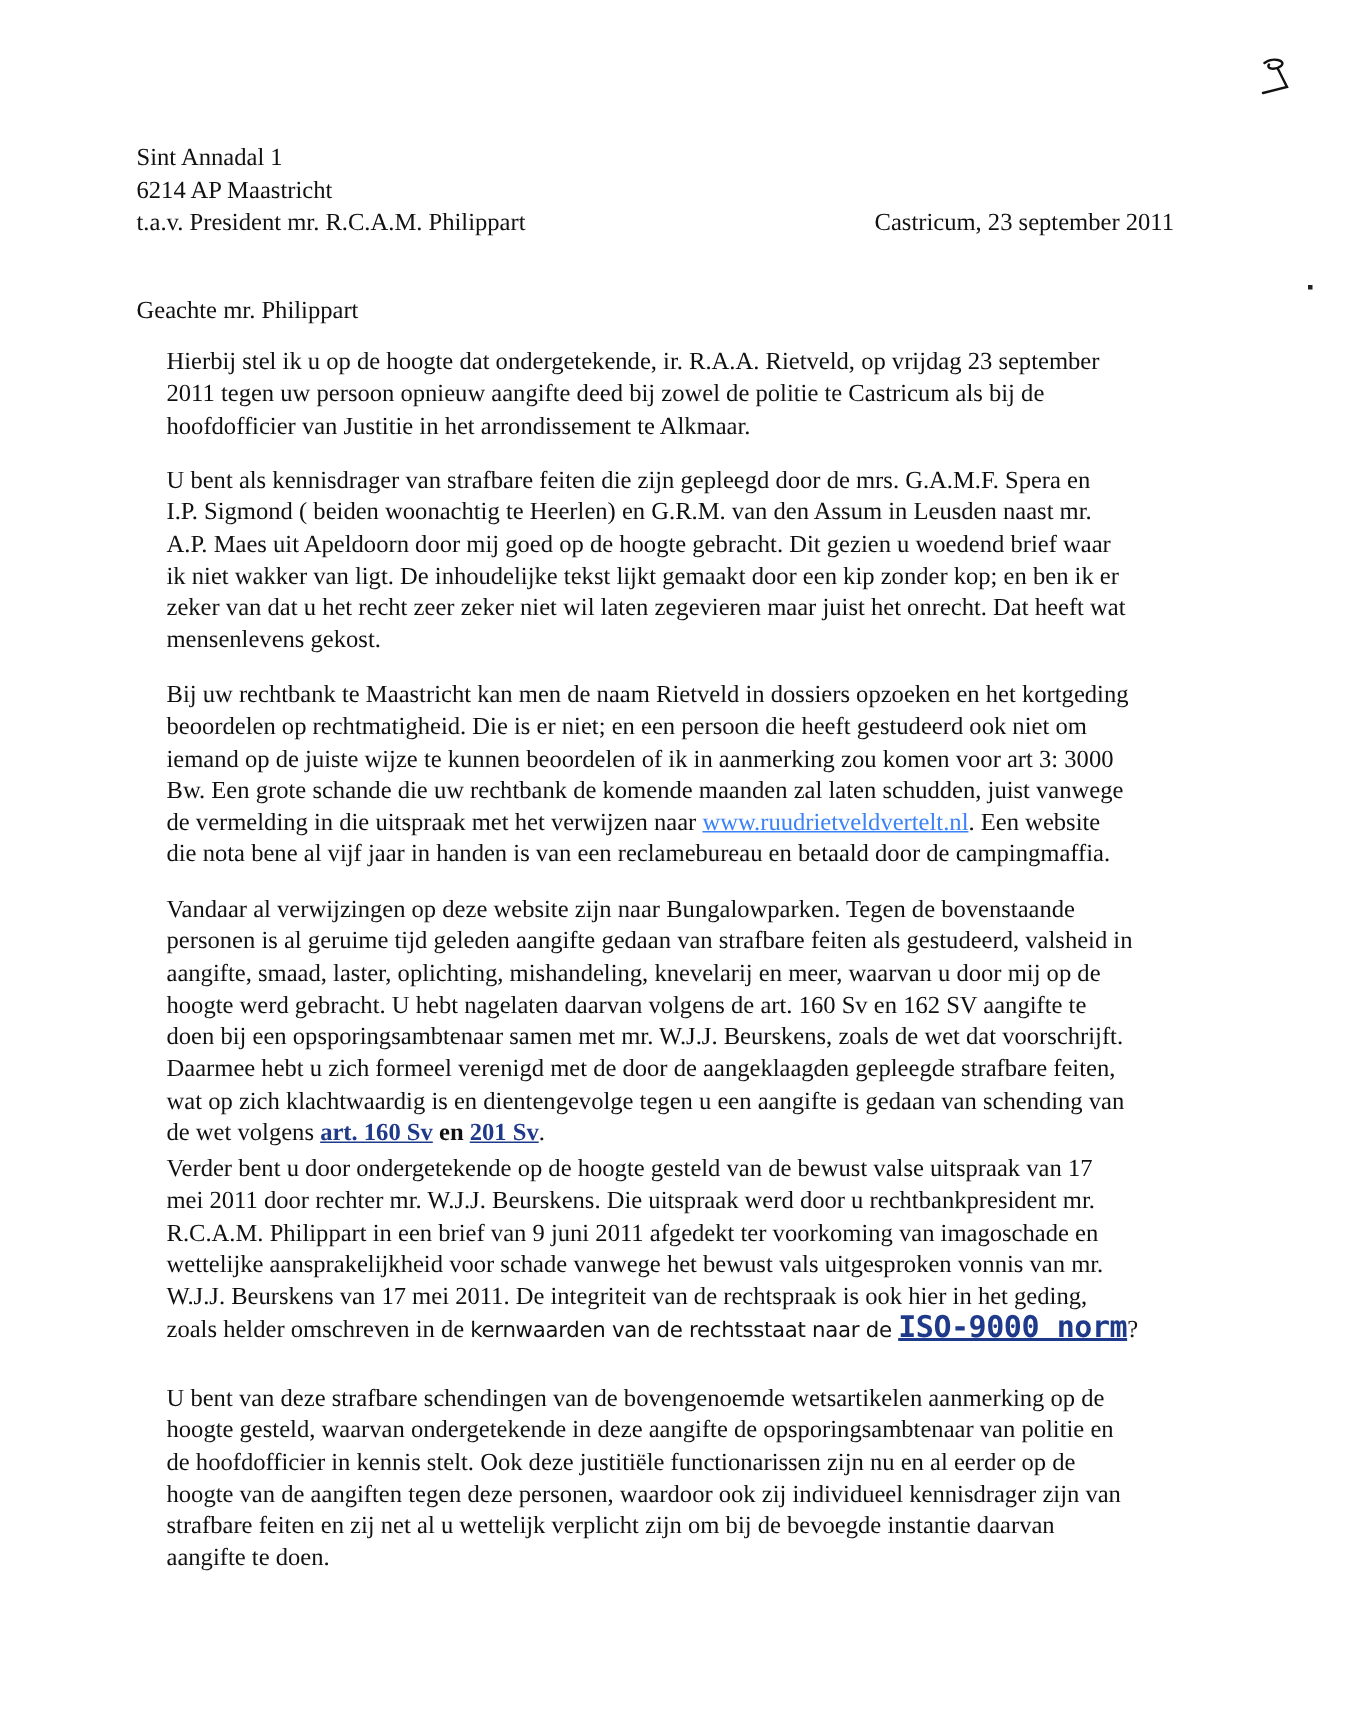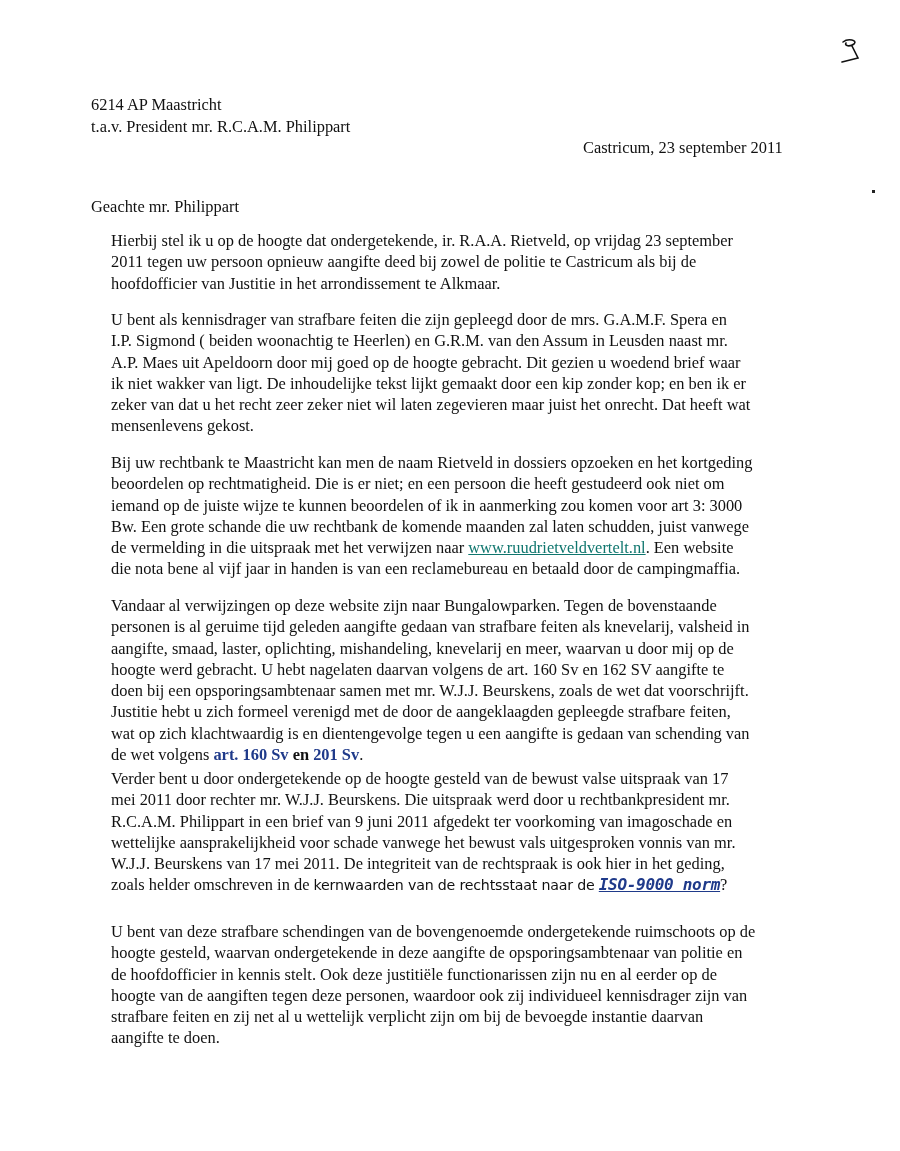--- a/index.html
+++ b/index.html
@@ -16,35 +16,36 @@
     .dateline { position: absolute; left: 583px; top: 137px; font-size: 16.4px; line-height: 21.5px; white-space: nowrap; }
     .salutation { position: absolute; left: 91px; top: 196px; font-size: 16.4px; line-height: 21.5px; white-space: nowrap; }
     .para { position: absolute; left: 91px; width: 730px; font-size: 16.4px; line-height: 21.3px; margin-left: 20px; }
     .para .ln { display: block; white-space: nowrap; }
     #p1 { top: 230px; }
     #p2 { top: 309px; }
     #p3 { top: 452px; }
     #p4 { top: 595px; }
     #p5 { top: 768px; }
     #p6 { top: 921px; }
-    .link { color: #0f766e; text-decoration: underline; }
-    .blink { color: #1f3a8a; font-weight: bold; text-align: right; }
+    .link { color: #3b82f6; text-decoration: underline; }
+    .blink { color: #1f3a8a; text-decoration: underline; font-weight: bold; text-align: right; }
     .bold { font-weight: bold; }
     .comic { font-family: "DejaVu Sans", sans-serif; font-size: 14.2px; letter-spacing: -0.2px; }
-    .iso { font-family: "DejaVu Sans Mono", monospace; font-size: 16px; color: #1f3a8a; text-decoration: underline; font-weight: bold; letter-spacing: -0.3px; font-style: italic; }
+    .iso { font-family: "DejaVu Sans Mono", monospace; font-size: 20px; color: #1f3a8a; text-decoration: underline; font-weight: bold; letter-spacing: -0.3px; }
   </style>
 </head>
 <body>
 
 <svg class="page-mark" viewBox="0 0 30 28">
   <path d="M5 4 C 10 0, 20 2, 16 6 C 12 9, 6 8, 8 5 M14 8 L 20 20 L 4 24" fill="none" stroke="#111" stroke-width="1.6" stroke-linecap="round"></path>
 </svg>
 <div class="speck"></div>
 
 <div class="address">
+  <div>Sint Annadal 1</div>
   <div>6214 AP Maastricht</div>
   <div>t.a.v. President mr. R.C.A.M. Philippart</div>
 </div>
 
 <div class="dateline">Castricum, 23 september 2011</div>
 
 <div class="salutation">Geachte mr. Philippart</div>
 
 <div class="para" id="p1">
   <span class="ln">Hierbij stel ik u op de hoogte dat ondergetekende, ir. R.A.A. Rietveld, op vrijdag 23 september</span>
@@ -65,38 +66,38 @@
   <span class="ln">Bij uw rechtbank te Maastricht kan men de naam Rietveld in dossiers opzoeken en het kortgeding</span>
   <span class="ln">beoordelen op rechtmatigheid. Die is er niet; en een persoon die heeft gestudeerd ook niet om</span>
   <span class="ln">iemand op de juiste wijze te kunnen beoordelen of ik in aanmerking zou komen voor art 3: 3000</span>
   <span class="ln">Bw. Een grote schande die uw rechtbank de komende maanden zal laten schudden, juist vanwege</span>
   <span class="ln"><span>de vermelding in die uitspraak met het verwijzen naar </span><a class="link">www.ruudrietveldvertelt.nl</a><span>. Een website</span></span>
   <span class="ln">die nota bene al vijf jaar in handen is van een reclamebureau en betaald door de campingmaffia.</span>
 </div>
 
 <div class="para" id="p4">
   <span class="ln">Vandaar al verwijzingen op deze website zijn naar Bungalowparken. Tegen de bovenstaande</span>
-  <span class="ln">personen is al geruime tijd geleden aangifte gedaan van strafbare feiten als knevelarij, valsheid in</span>
+  <span class="ln">personen is al geruime tijd geleden aangifte gedaan van strafbare feiten als gestudeerd, valsheid in</span>
   <span class="ln">aangifte, smaad, laster, oplichting, mishandeling, knevelarij en meer, waarvan u door mij op de</span>
   <span class="ln">hoogte werd gebracht. U hebt nagelaten daarvan volgens de art. 160 Sv en 162 SV aangifte te</span>
   <span class="ln">doen bij een opsporingsambtenaar samen met mr. W.J.J. Beurskens, zoals de wet dat voorschrijft.</span>
-  <span class="ln">Justitie hebt u zich formeel verenigd met de door de aangeklaagden gepleegde strafbare feiten,</span>
+  <span class="ln">Daarmee hebt u zich formeel verenigd met de door de aangeklaagden gepleegde strafbare feiten,</span>
   <span class="ln">wat op zich klachtwaardig is en dientengevolge tegen u een aangifte is gedaan van schending van</span>
   <span class="ln"><span>de wet volgens </span><a class="blink">art. 160 Sv</a><span class="bold"> en </span><a class="blink">201 Sv</a><span>.</span></span>
 </div>
 
 <div class="para" id="p5">
   <span class="ln">Verder bent u door ondergetekende op de hoogte gesteld van de bewust valse uitspraak van 17</span>
   <span class="ln">mei 2011 door rechter mr. W.J.J. Beurskens. Die uitspraak werd door u rechtbankpresident mr.</span>
   <span class="ln">R.C.A.M. Philippart in een brief van 9 juni 2011 afgedekt ter voorkoming van imagoschade en</span>
   <span class="ln">wettelijke aansprakelijkheid voor schade vanwege het bewust vals uitgesproken vonnis van mr.</span>
   <span class="ln">W.J.J. Beurskens van 17 mei 2011. De integriteit van de rechtspraak is ook hier in het geding,</span>
   <span class="ln"><span>zoals helder omschreven in de </span><span class="comic">kernwaarden van de rechtsstaat naar de </span><a class="iso">ISO-9000 norm</a><span>?</span></span>
 </div>
 
 <div class="para" id="p6">
-  <span class="ln">U bent van deze strafbare schendingen van de bovengenoemde ondergetekende ruimschoots op de</span>
+  <span class="ln">U bent van deze strafbare schendingen van de bovengenoemde wetsartikelen aanmerking op de</span>
   <span class="ln">hoogte gesteld, waarvan ondergetekende in deze aangifte de opsporingsambtenaar van politie en</span>
   <span class="ln">de hoofdofficier in kennis stelt. Ook deze justitiële functionarissen zijn nu en al eerder op de</span>
   <span class="ln">hoogte van de aangiften tegen deze personen, waardoor ook zij individueel kennisdrager zijn van</span>
   <span class="ln">strafbare feiten en zij net al u wettelijk verplicht zijn om bij de bevoegde instantie daarvan</span>
   <span class="ln">aangifte te doen.</span>
 </div>
 
 </body></html>

